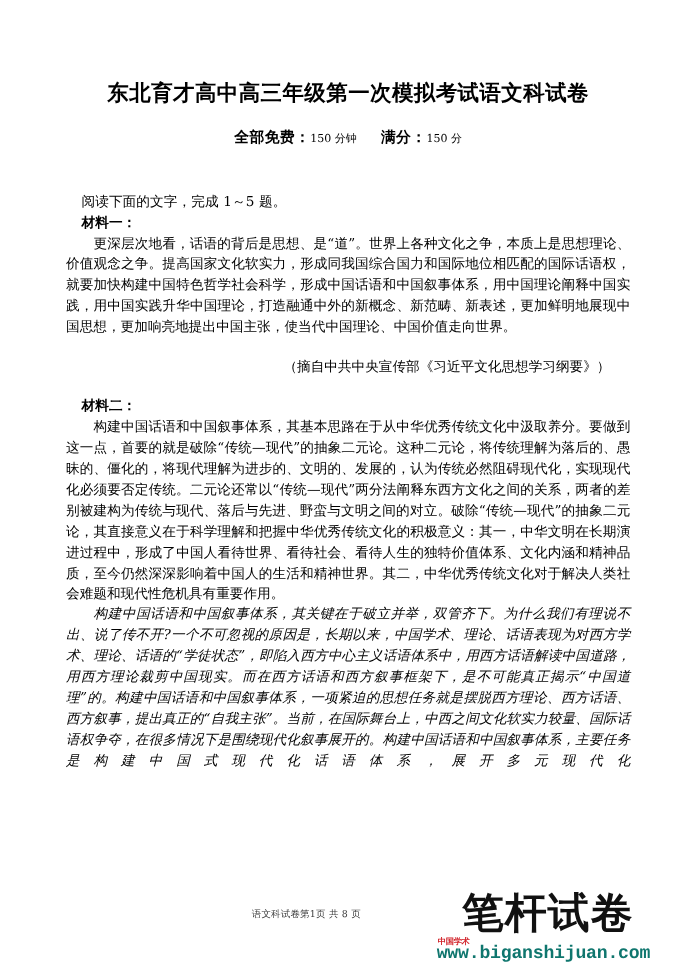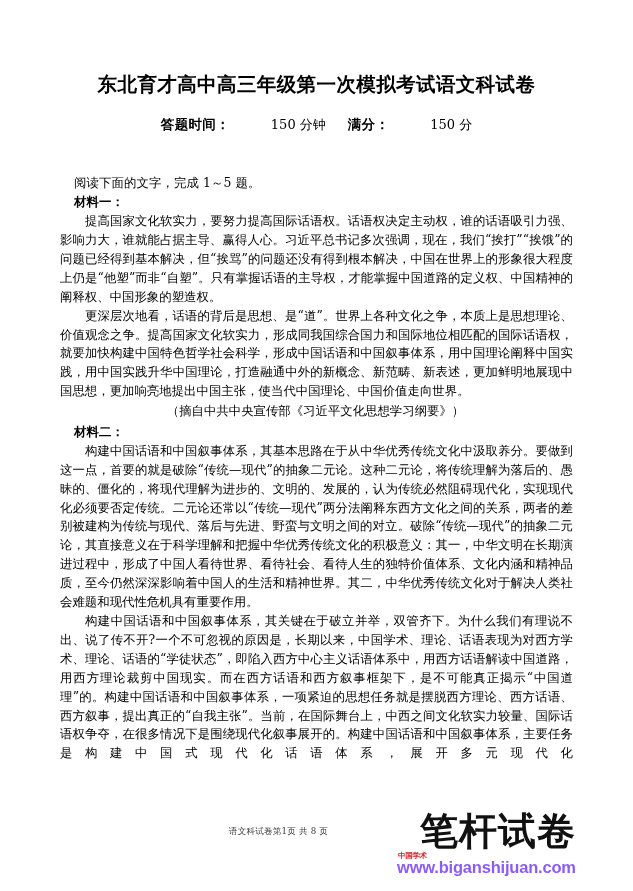--- a/index.html
+++ b/index.html
@@ -42,23 +42,22 @@
     padding-top: 20px;
     text-align: center;
     font-size: 13.5px;
     font-weight: bold;
     letter-spacing: 0.3px;
     color: #000;
   }
   .doc-subtitle .num {
     font-family: "DejaVu Serif", "Liberation Serif", serif;
     font-weight: normal;
-    font-size: 13px;
+    font-size: 10px;
     letter-spacing: 0;
-    margin-left: 41px;
   }
   .gap-wide { display: inline-block; width: 22px; }
 
   
   .body-area {
     padding-top: 40px;
   }
 
   .sec-head {
     margin: 0;
@@ -96,27 +95,28 @@
     font-size: 12.4px;
     line-height: 1.525;
     text-align: justify;
     text-justify: inter-character;
     text-indent: 25px;
     letter-spacing: 0.02px;
     word-break: break-all;
   }
   p.para.last-line-stretch {
     text-align-last: justify;
+    font-style: italic;
   }
 
   .source {
-    margin: 0;
+    margin: 16px;
     font-size: 12.4px;
     line-height: 1.6;
-    text-align: center;
+    text-align: right;
     padding-right: 2px;
   }
 
   .spacer-sm { height: 2px; }
 
   
   .footer {
     position: absolute;
     left: 0;
     top: 826px;
@@ -154,45 +154,44 @@
     font-size: 7.5px;
     font-weight: bold;
     color: #d2232a;
     letter-spacing: -0.3px;
     line-height: 1;
   }
   .logo-url {
     position: absolute;
     left: -1px;
     top: 47px;
-    font-family: Liberation Sans, sans-serif;
+    font-family: Liberation Mono, monospace;
     font-weight: bold;
     font-size: 16.5px;
     letter-spacing: -0.2px;
     line-height: 1;
-    color: #8b5cf6;
+    color: #0f766e;
   }
 </style>
 </head>
 <body>
 
 <div class="page">
 
   <h1 class="doc-title">东北育才高中高三年级第一次模拟考试语文科试卷</h1>
 
   <div class="doc-subtitle">
-    <span>答题时间：</span><span class="num">150 分钟</span><span class="gap-wide"></span><span>满分：</span><span class="num">150 分</span>
+    <span>全部免费：</span><span class="num">150 分钟</span><span class="gap-wide"></span><span>满分：</span><span class="num">150 分</span>
   </div>
 
   <div class="body-area">
 
     <div class="instr">阅读下面的文字，完成 1～5 题。</div>
 
     <div class="mat-label">材料一：</div>
-    <p class="para">提高国家文化软实力，要努力提高国际话语权。话语权决定主动权，谁的话语吸引力强、影响力大，谁就能占据主导、赢得人心。习近平总书记多次强调，现在，我们“挨打”“挨饿”的问题已经得到基本解决，但“挨骂”的问题还没有得到根本解决，中国在世界上的形象很大程度上仍是“他塑”而非“自塑”。只有掌握话语的主导权，才能掌握中国道路的定义权、中国精神的阐释权、中国形象的塑造权。</p>
     <p class="para">更深层次地看，话语的背后是思想、是“道”。世界上各种文化之争，本质上是思想理论、价值观念之争。提高国家文化软实力，形成同我国综合国力和国际地位相匹配的国际话语权，就要加快构建中国特色哲学社会科学，形成中国话语和中国叙事体系，用中国理论阐释中国实践，用中国实践升华中国理论，打造融通中外的新概念、新范畴、新表述，更加鲜明地展现中国思想，更加响亮地提出中国主张，使当代中国理论、中国价值走向世界。</p>
     <div class="source">（摘自中共中央宣传部《习近平文化思想学习纲要》）</div>
 
     <div class="spacer-sm"></div>
 
     <div class="mat-label">材料二：</div>
     <p class="para">构建中国话语和中国叙事体系，其基本思路在于从中华优秀传统文化中汲取养分。要做到这一点，首要的就是破除“传统—现代”的抽象二元论。这种二元论，将传统理解为落后的、愚昧的、僵化的，将现代理解为进步的、文明的、发展的，认为传统必然阻碍现代化，实现现代化必须要否定传统。二元论还常以“传统—现代”两分法阐释东西方文化之间的关系，两者的差别被建构为传统与现代、落后与先进、野蛮与文明之间的对立。破除“传统—现代”的抽象二元论，其直接意义在于科学理解和把握中华优秀传统文化的积极意义：其一，中华文明在长期演进过程中，形成了中国人看待世界、看待社会、看待人生的独特价值体系、文化内涵和精神品质，至今仍然深深影响着中国人的生活和精神世界。其二，中华优秀传统文化对于解决人类社会难题和现代性危机具有重要作用。</p>
     <p class="para last-line-stretch">构建中国话语和中国叙事体系，其关键在于破立并举，双管齐下。为什么我们有理说不出、说了传不开?一个不可忽视的原因是，长期以来，中国学术、理论、话语表现为对西方学术、理论、话语的“学徒状态”，即陷入西方中心主义话语体系中，用西方话语解读中国道路，用西方理论裁剪中国现实。而在西方话语和西方叙事框架下，是不可能真正揭示“中国道理”的。构建中国话语和中国叙事体系，一项紧迫的思想任务就是摆脱西方理论、西方话语、西方叙事，提出真正的“自我主张”。当前，在国际舞台上，中西之间文化软实力较量、国际话语权争夺，在很多情况下是围绕现代化叙事展开的。构建中国话语和中国叙事体系，主要任务是构建中国式现代化话语体系，展开多元现代化</p>
 
   </div>

